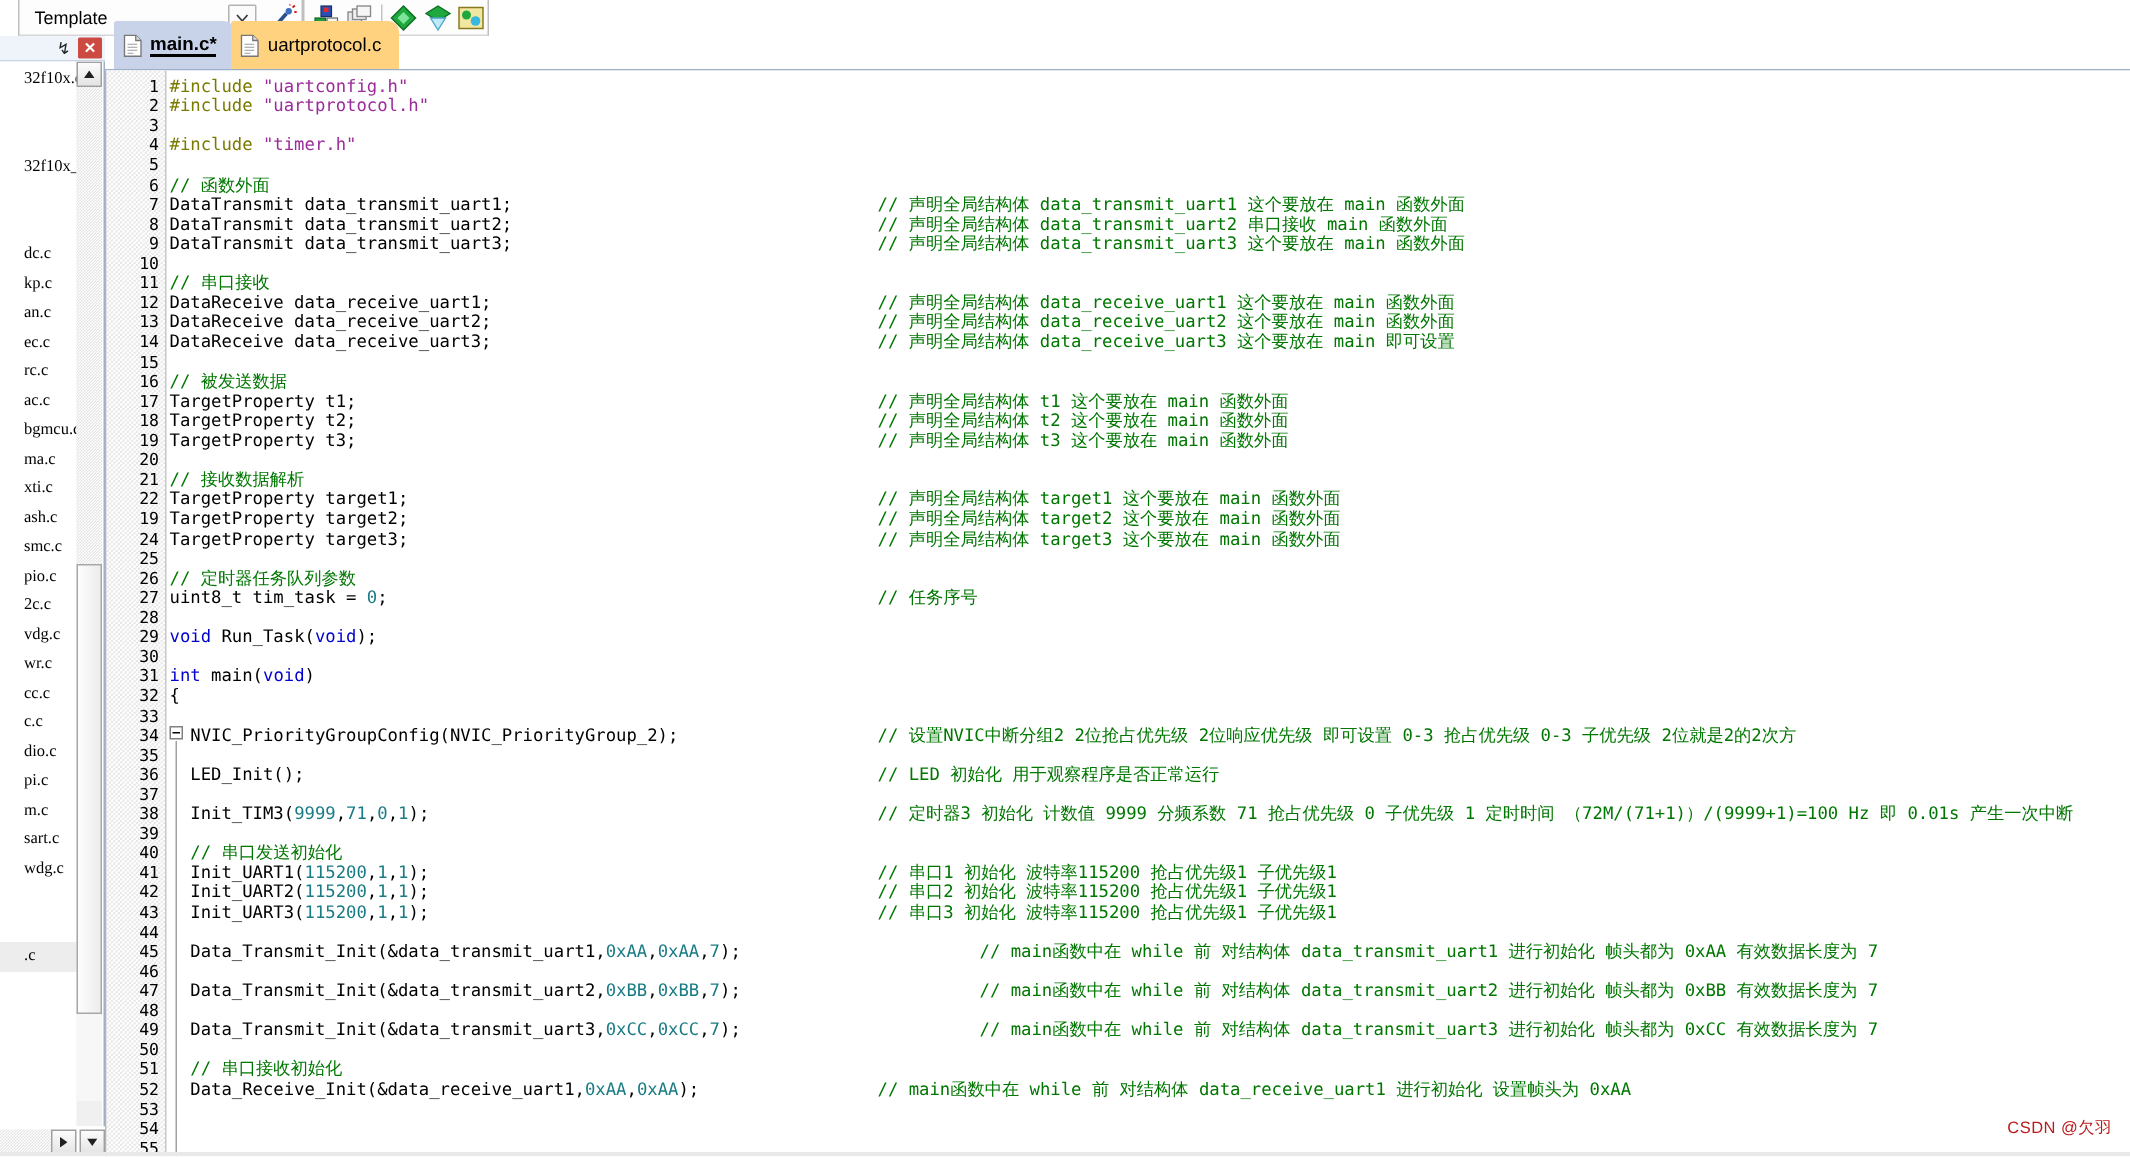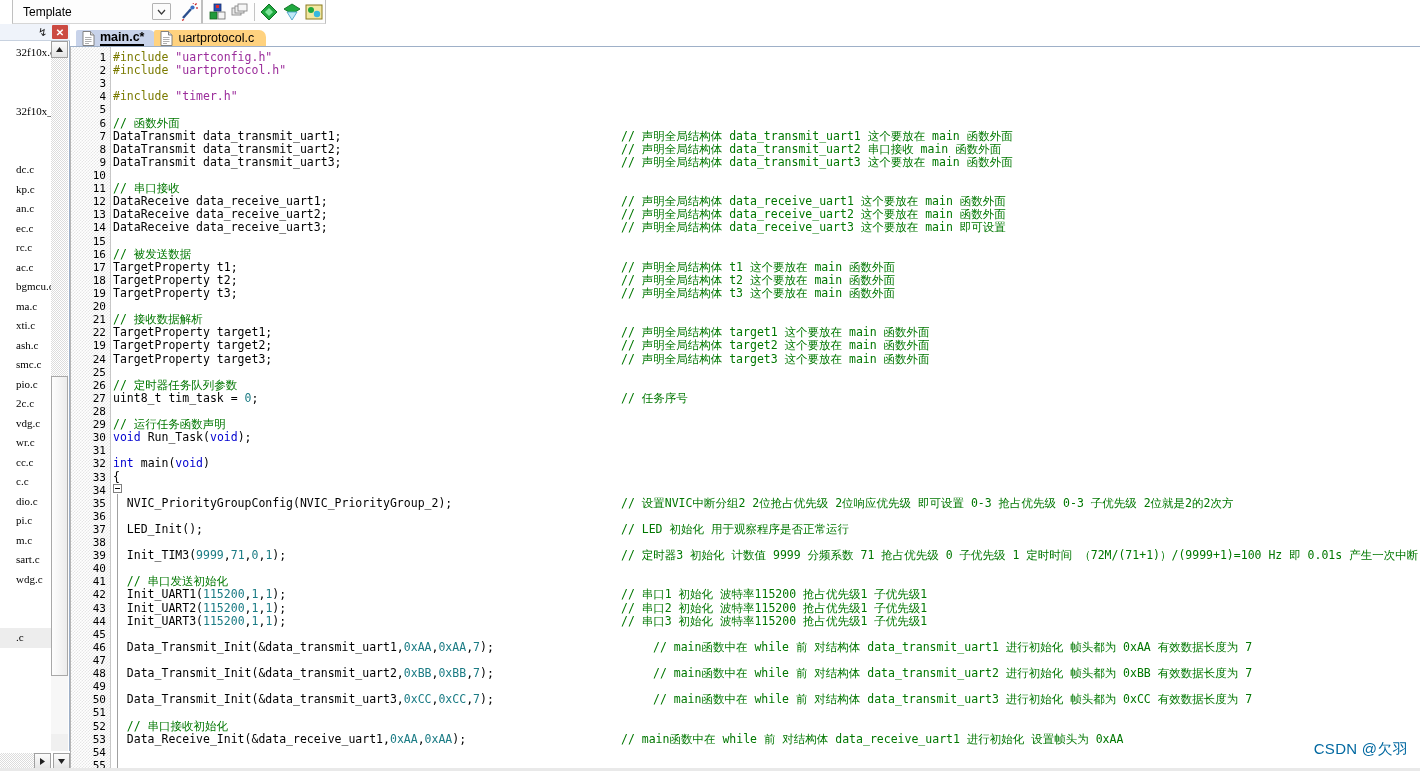--- a/index.html
+++ b/index.html
@@ -173,21 +173,21 @@
   }
   .tabstrip {
     position: absolute; left: 0; top: 0;
     width: 1350px; height: 23px;
     background: #ffffff;
     border-bottom: 1px solid #9eb0c8;
     display: flex; align-items: flex-end;
     padding-left: 6px;
   }
   .tab {
-    height: 16px;
+    height: 32px;
     display: flex; align-items: center;
     padding: 0 12px 0 6px;
     font-size: 12.5px;
     font-family: "Liberation Sans", sans-serif;
     color: #000;
     border-top-left-radius: 2px;
     border-top-right-radius: 7px;
     position: relative;
     margin-right: -2px;
   }
@@ -272,38 +272,38 @@
     height: 13.12px;
     line-height: 13.12px;
     font-family: "DejaVu Sans Mono", monospace;
     font-size: 11.5px;
     white-space: pre;
     color: #000;
     position: relative;
   }
   .cl .cmt-col {
     position: absolute;
-    left: 508px;
+    left: 472px;
     top: 0;
     white-space: pre;
     color: #007700;
   }
   .k-pre  { color: #7a7a00; }   
   .k-str  { color: #9b2d9b; }   
   .k-kw   { color: #0000cf; }   
   .k-num  { color: #1a7b84; }   
   .k-cmt  { color: #007700; }
   .k-txt  { color: #000000; }
 
   
   .watermark {
     position: absolute;
     right: 12px; bottom: 12px;
-    font-size: 15px;
-    color: #0369a1;
+    font-size: 11px;
+    color: #b91c1c;
     font-family: "Liberation Sans", sans-serif;
     letter-spacing: 0.3px;
   }
   .bottom-edge {
     position: absolute; left: 0; bottom: 0;
     width: 1420px; height: 3px;
     background: #e9e9e9;
   }
 </style>
 </head>
@@ -536,21 +536,20 @@
           <div class="cl"><span class="k-txt">TargetProperty t3;</span><span class="cmt-col">// 声明全局结构体 t3 这个要放在 main 函数外面</span></div>
           <div class="cl">&nbsp;</div>
           <div class="cl"><span class="k-cmt">// 接收数据解析</span></div>
           <div class="cl"><span class="k-txt">TargetProperty target1;</span><span class="cmt-col">// 声明全局结构体 target1 这个要放在 main 函数外面</span></div>
           <div class="cl"><span class="k-txt">TargetProperty target2;</span><span class="cmt-col">// 声明全局结构体 target2 这个要放在 main 函数外面</span></div>
           <div class="cl"><span class="k-txt">TargetProperty target3;</span><span class="cmt-col">// 声明全局结构体 target3 这个要放在 main 函数外面</span></div>
           <div class="cl">&nbsp;</div>
           <div class="cl"><span class="k-cmt">// 定时器任务队列参数</span></div>
           <div class="cl"><span class="k-txt">uint8_t tim_task = </span><span class="k-num">0</span><span class="k-txt">;</span><span class="cmt-col">// 任务序号</span></div>
           <div class="cl">&nbsp;</div>
-          <div class="cl"><span class="k-cmt">// 运行任务函数声明</span></div>
           <div class="cl"><span class="k-kw">void</span><span class="k-txt"> Run_Task(</span><span class="k-kw">void</span><span class="k-txt">);</span></div>
           <div class="cl">&nbsp;</div>
           <div class="cl"><span class="k-kw">int</span><span class="k-txt"> main(</span><span class="k-kw">void</span><span class="k-txt">)</span></div>
           <div class="cl"><span class="k-txt">{</span></div>
           <div class="cl">&nbsp;</div>
           <div class="cl"><span class="k-txt">  NVIC_PriorityGroupConfig(NVIC_PriorityGroup_2);</span><span class="cmt-col">// 设置NVIC中断分组2 2位抢占优先级 2位响应优先级 即可设置 0-3 抢占优先级 0-3 子优先级 2位就是2的2次方</span></div>
           <div class="cl">&nbsp;</div>
           <div class="cl"><span class="k-txt">  LED_Init();</span><span class="cmt-col">// LED 初始化 用于观察程序是否正常运行</span></div>
           <div class="cl">&nbsp;</div>
           <div class="cl"><span class="k-txt">  Init_TIM3(</span><span class="k-num">9999</span><span class="k-txt">,</span><span class="k-num">71</span><span class="k-txt">,</span><span class="k-num">0</span><span class="k-txt">,</span><span class="k-num">1</span><span class="k-txt">);</span><span class="cmt-col">// 定时器3 初始化 计数值 9999 分频系数 71 抢占优先级 0 子优先级 1 定时时间 （72M/(71+1)）/(9999+1)=100 Hz 即 0.01s 产生一次中断</span></div>

